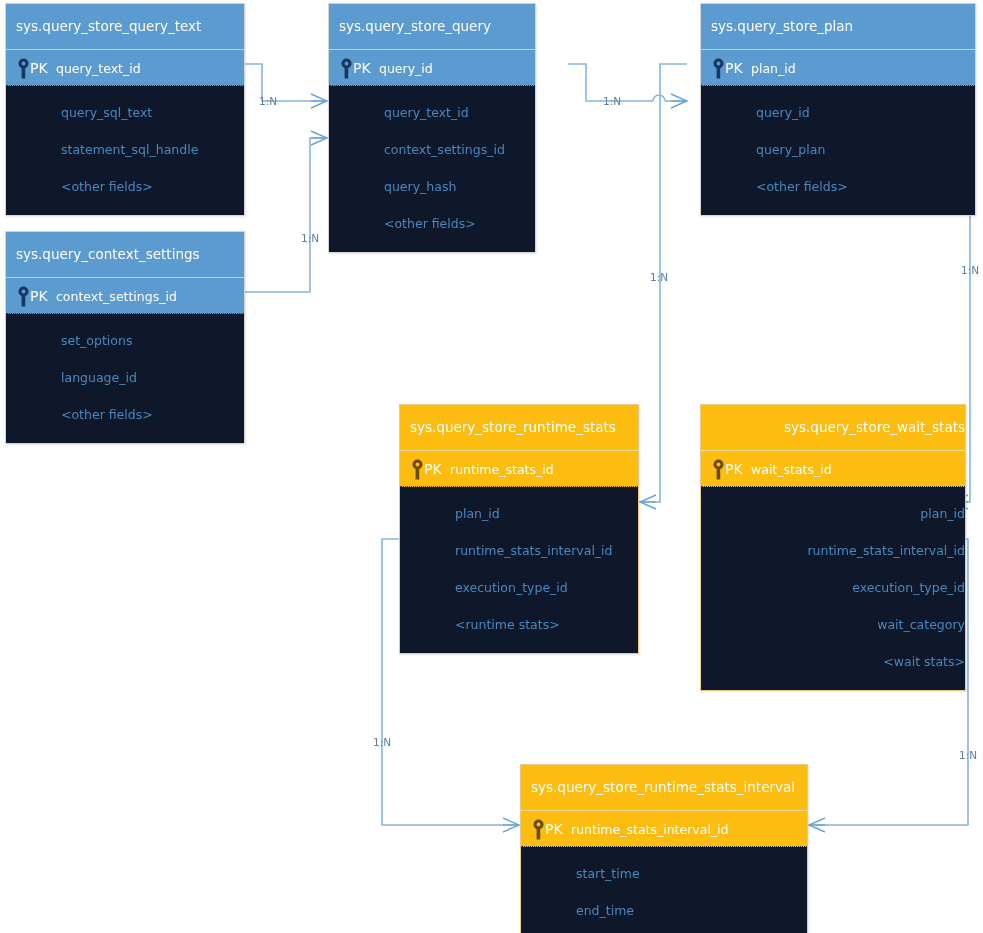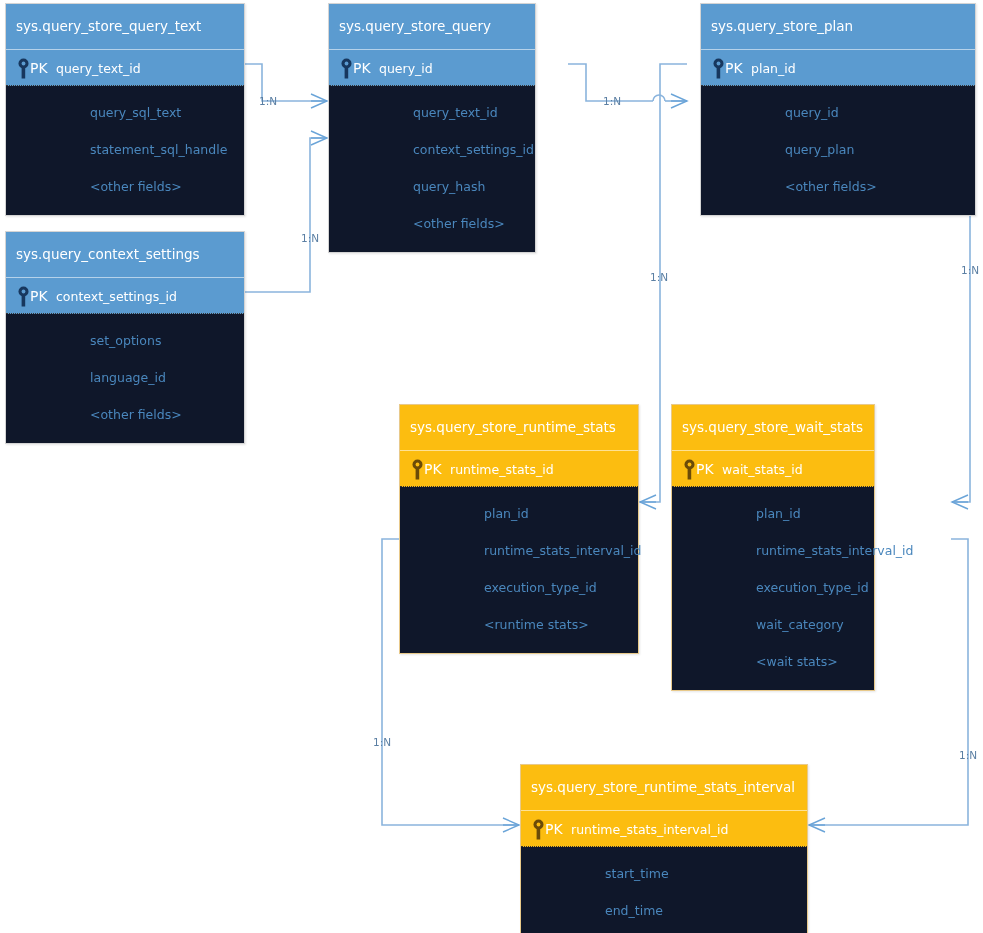--- a/index.html
+++ b/index.html
@@ -87,21 +87,21 @@
     left: 50px;
     top: 0;
     font-size: 12.5px;
   }
   .entity .fields {
     padding: 8px 0 10px 0;
   }
   .entity .field {
     height: 37px;
     line-height: 37px;
-    padding-left: 84px;
+    padding-left: 55px;
     font-size: 12.5px;
     color: #4a87bd;
     white-space: nowrap;
   }
   
   .entity.blue .title { background: #5b9bd0; }
   .entity.blue .pkrow { background: #5b9bd0; color: #ffffff; }
   .entity.blue .pkrow .pktag { color: #ffffff; }
   .entity.blue .pkrow .pkname { color: #ffffff; }
   .entity.blue .keyicon { fill: #17375e; }
@@ -258,21 +258,21 @@
       <span class="pkname">runtime_stats_id</span>
     </div>
     <div class="fields">
       <div class="field">plan_id</div>
       <div class="field">runtime_stats_interval_id</div>
       <div class="field">execution_type_id</div>
       <div class="field">&lt;runtime stats&gt;</div>
     </div>
   </div>
 
-  <div class="entity orange" style="left:671px; top:404px; width:204px;">
+  <div class="entity orange" style="left:700px; top:404px; width:266px;text-align:right;">
     <div class="title">sys.query_store_wait_stats</div>
     <div class="pkrow">
       <svg class="keyicon" viewBox="0 0 13 21">
         <circle cx="6.5" cy="5.5" r="5"></circle>
         <rect x="4.6" y="8" width="3.6" height="12.5"></rect>
         <circle cx="6.5" cy="5.5" r="1.9" fill="#fcbd10"></circle>
       </svg>
       <span class="pktag">PK</span>
       <span class="pkname">wait_stats_id</span>
     </div>

